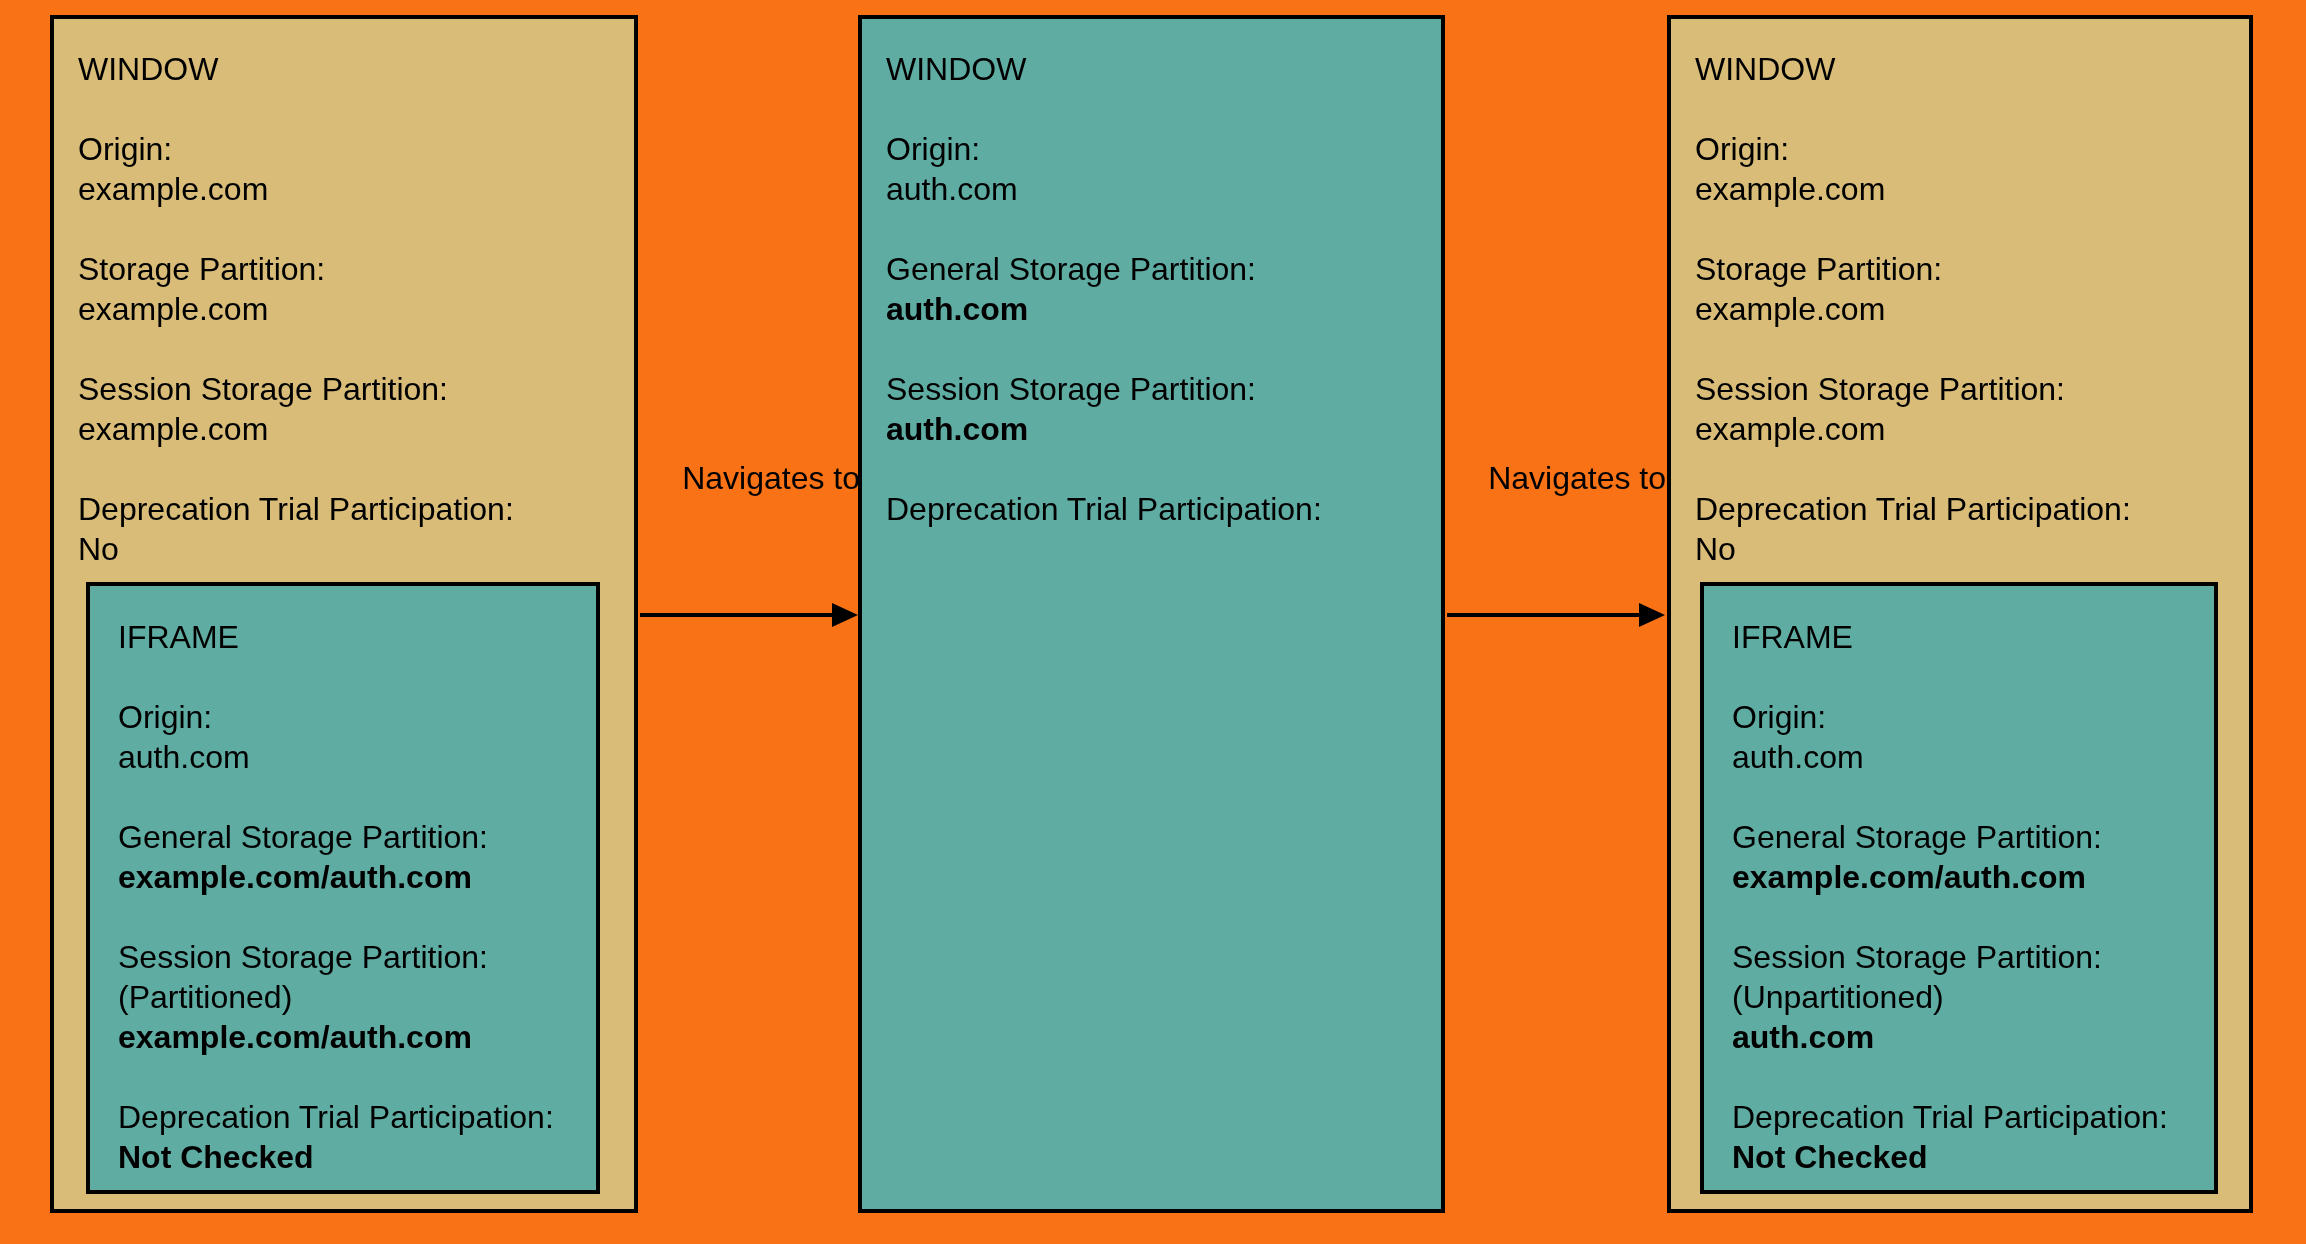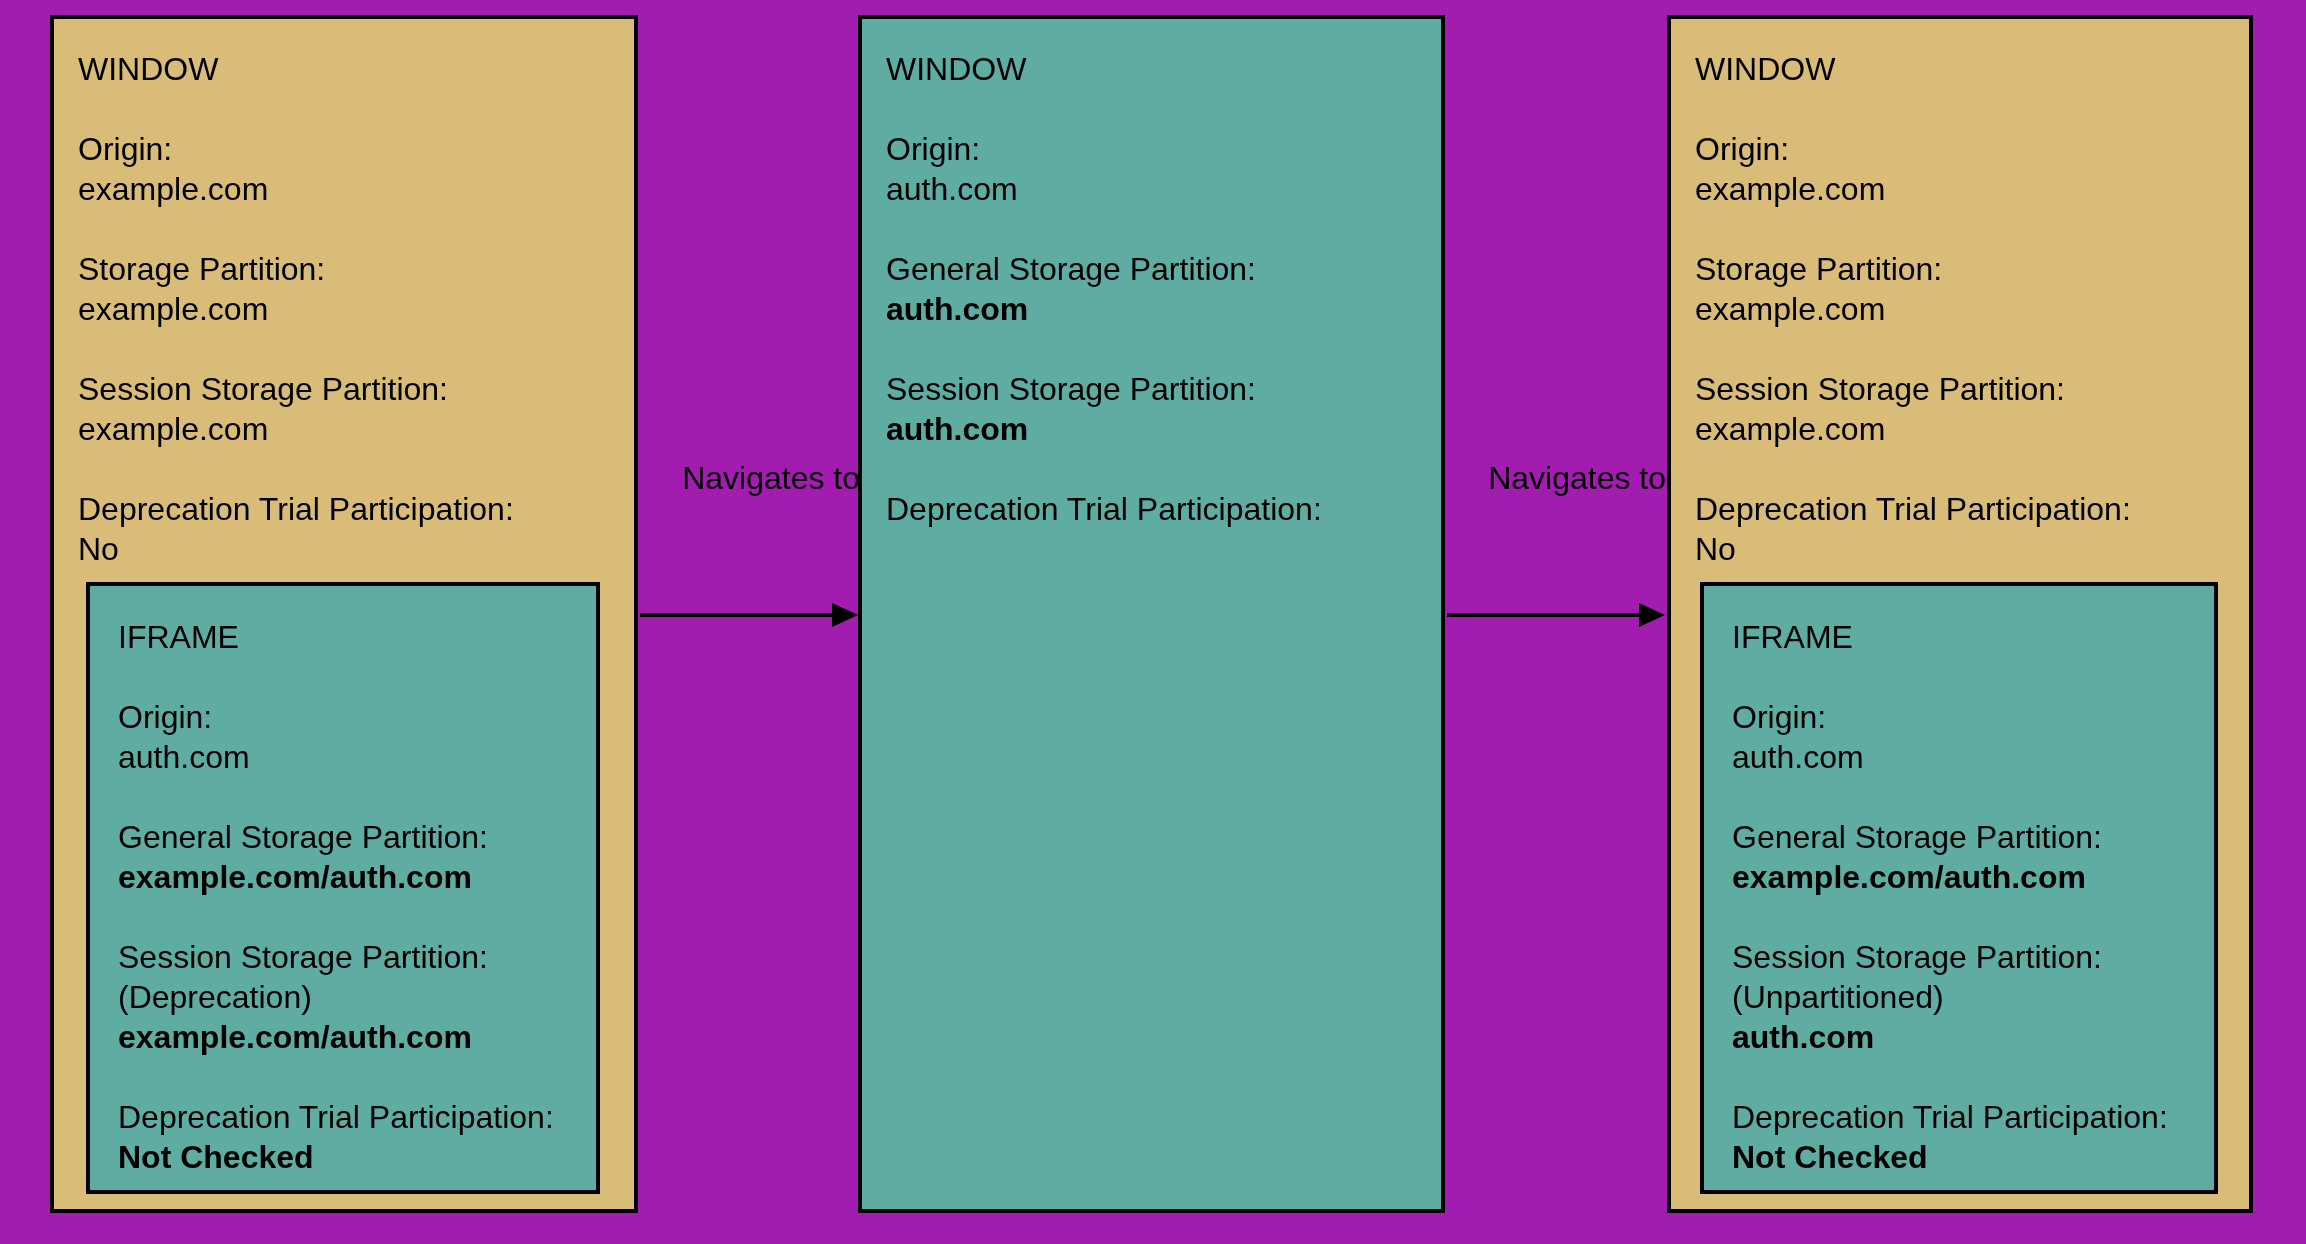--- a/index.html
+++ b/index.html
@@ -4,21 +4,21 @@
 <style>
   html, body {
     margin: 0;
     padding: 0;
     background: #ffffff;
   }
   .canvas {
     position: relative;
     width: 2306px;
     height: 1244px;
-    background: #a21caf;
+    background: #f97316;
     font-family: "Liberation Sans", sans-serif;
     color: #000000;
     overflow: hidden;
   }
   .box {
     position: absolute;
     border: 4px solid #000000;
     box-sizing: border-box;
   }
   .tan  { background: #d8bc78; }
@@ -92,21 +92,21 @@
       <div class="sec">
         <div class="ln">Origin:</div>
         <div class="ln">auth.com</div>
       </div>
       <div class="sec">
         <div class="ln">General Storage Partition:</div>
         <div class="ln b">example.com/auth.com</div>
       </div>
       <div class="sec">
         <div class="ln">Session Storage Partition:</div>
-        <div class="ln">(Deprecation)</div>
+        <div class="ln">(Partitioned)</div>
         <div class="ln b">example.com/auth.com</div>
       </div>
       <div class="sec">
         <div class="ln">Deprecation Trial Participation:</div>
         <div class="ln b">Not Checked</div>
       </div>
     </div>
   </div>
 
   <div class="nav-label" style="left:640px; top:458px;">Navigates to</div>

